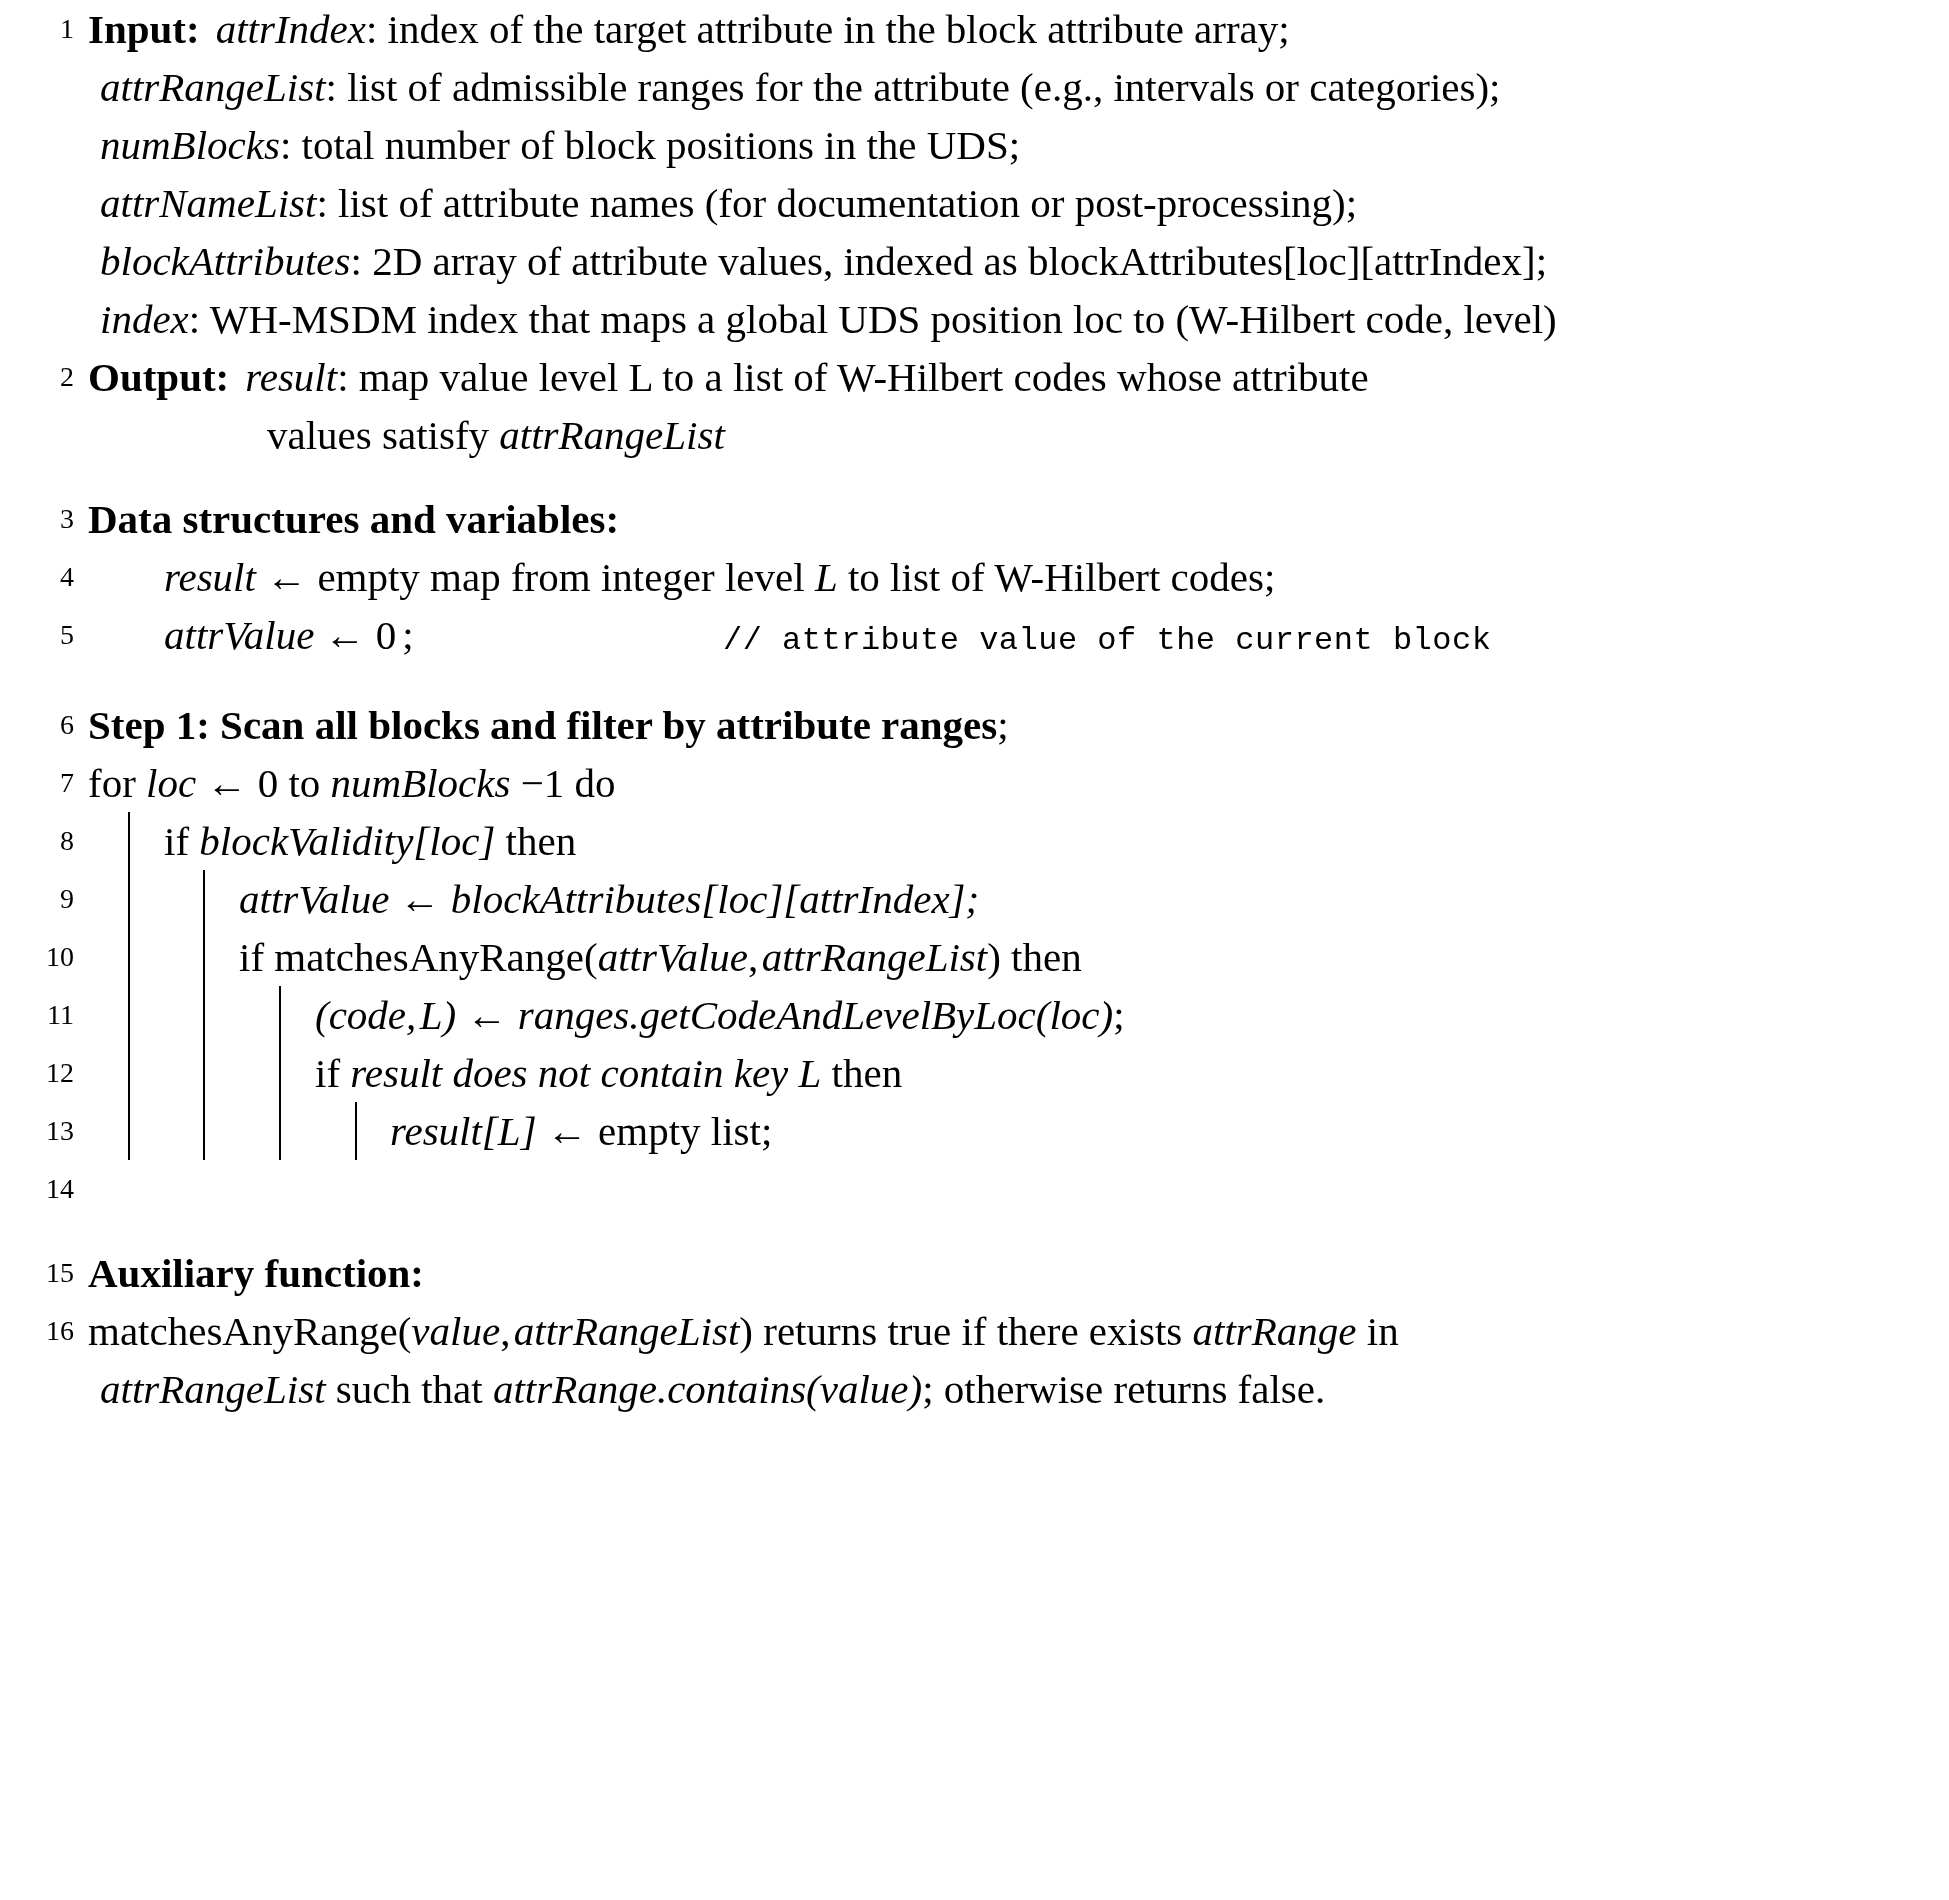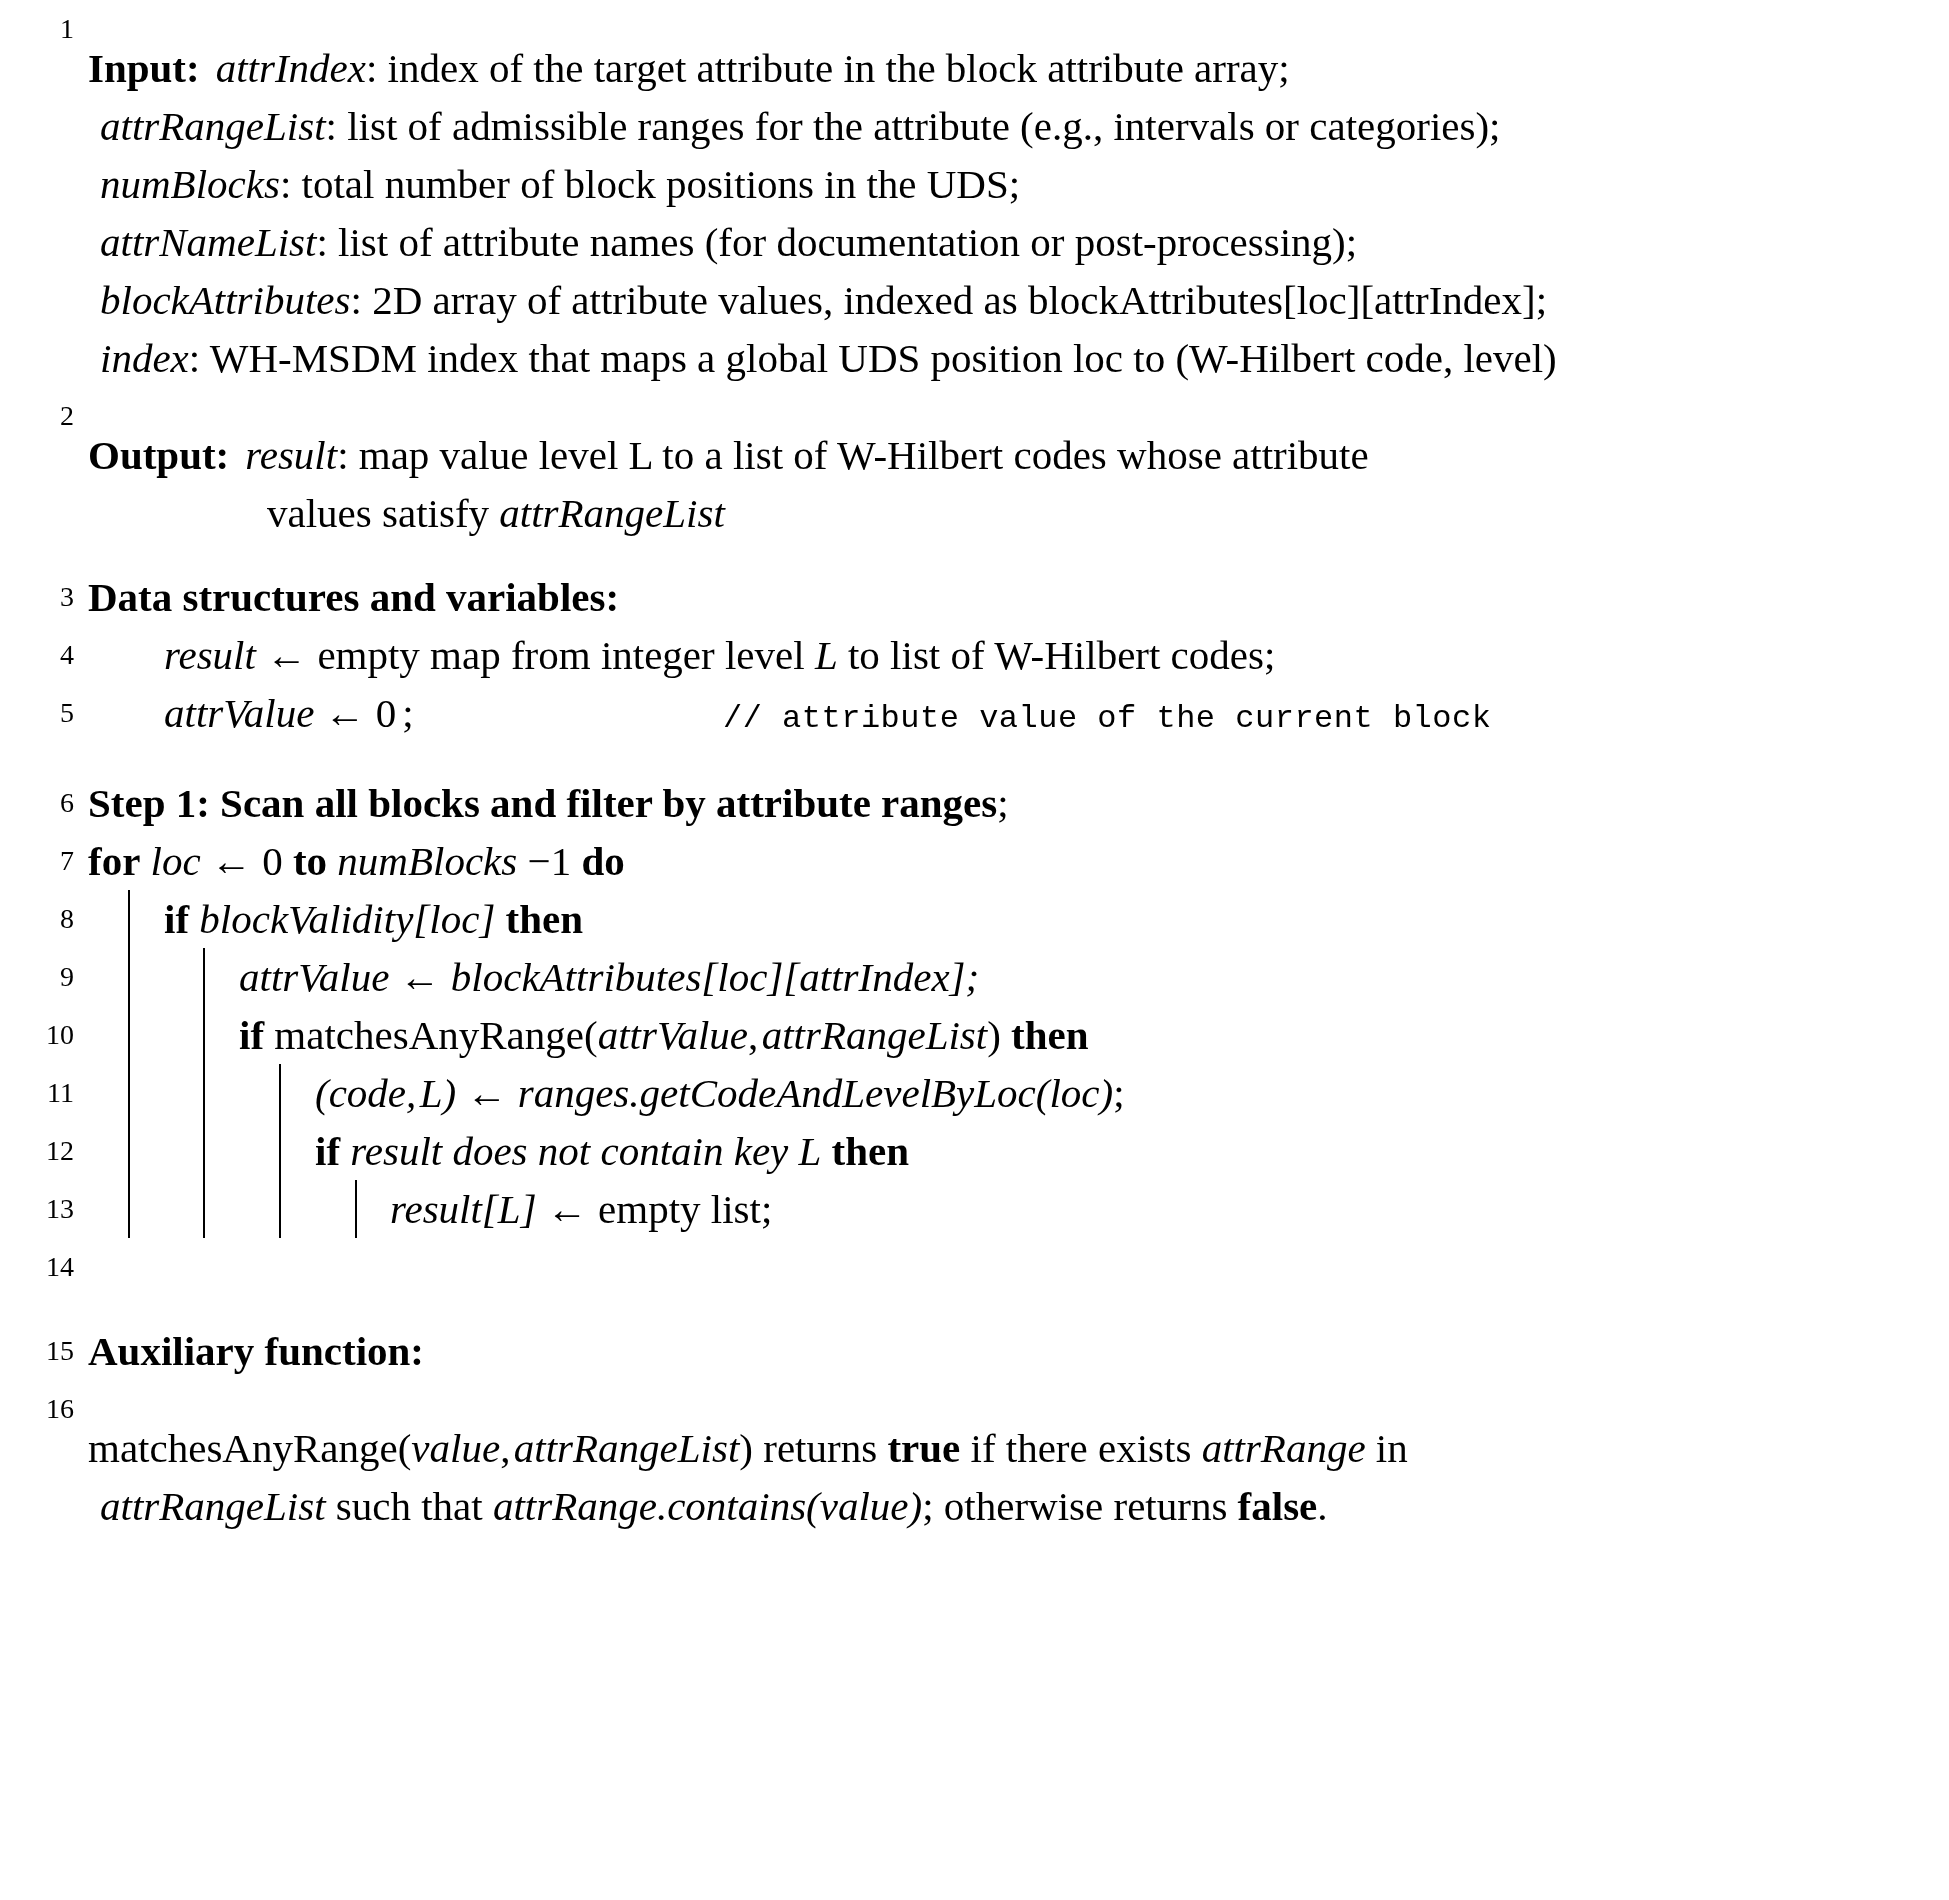--- a/index.html
+++ b/index.html
@@ -71,32 +71,31 @@
 
   
   .r1 { left: 40px; }
   .r2 { left: 115px; }
   .r3 { left: 191px; }
   .r4 { left: 267px; }
 
   
   .hang {
     padding-left: 0;
-    margin-top: 39px;
   }
   .cont {
     display: block;
     padding-left: 12px;
   }
   .cont-out {
     display: block;
     padding-left: 179px;
   }
 
-  .kw { font-weight: bold; }
+  .kw { font-weight: normal; }
   .it { font-style: italic; }
   .rm { font-style: normal; }
   .hdr { font-weight: bold; }
   .hdr-gap { display: inline-block; width: 16px; }
 
   .cmt {
     font-family: "Liberation Mono", "DejaVu Sans Mono", monospace;
     font-style: normal;
     font-size: 32px;
     letter-spacing: 0.5px;

